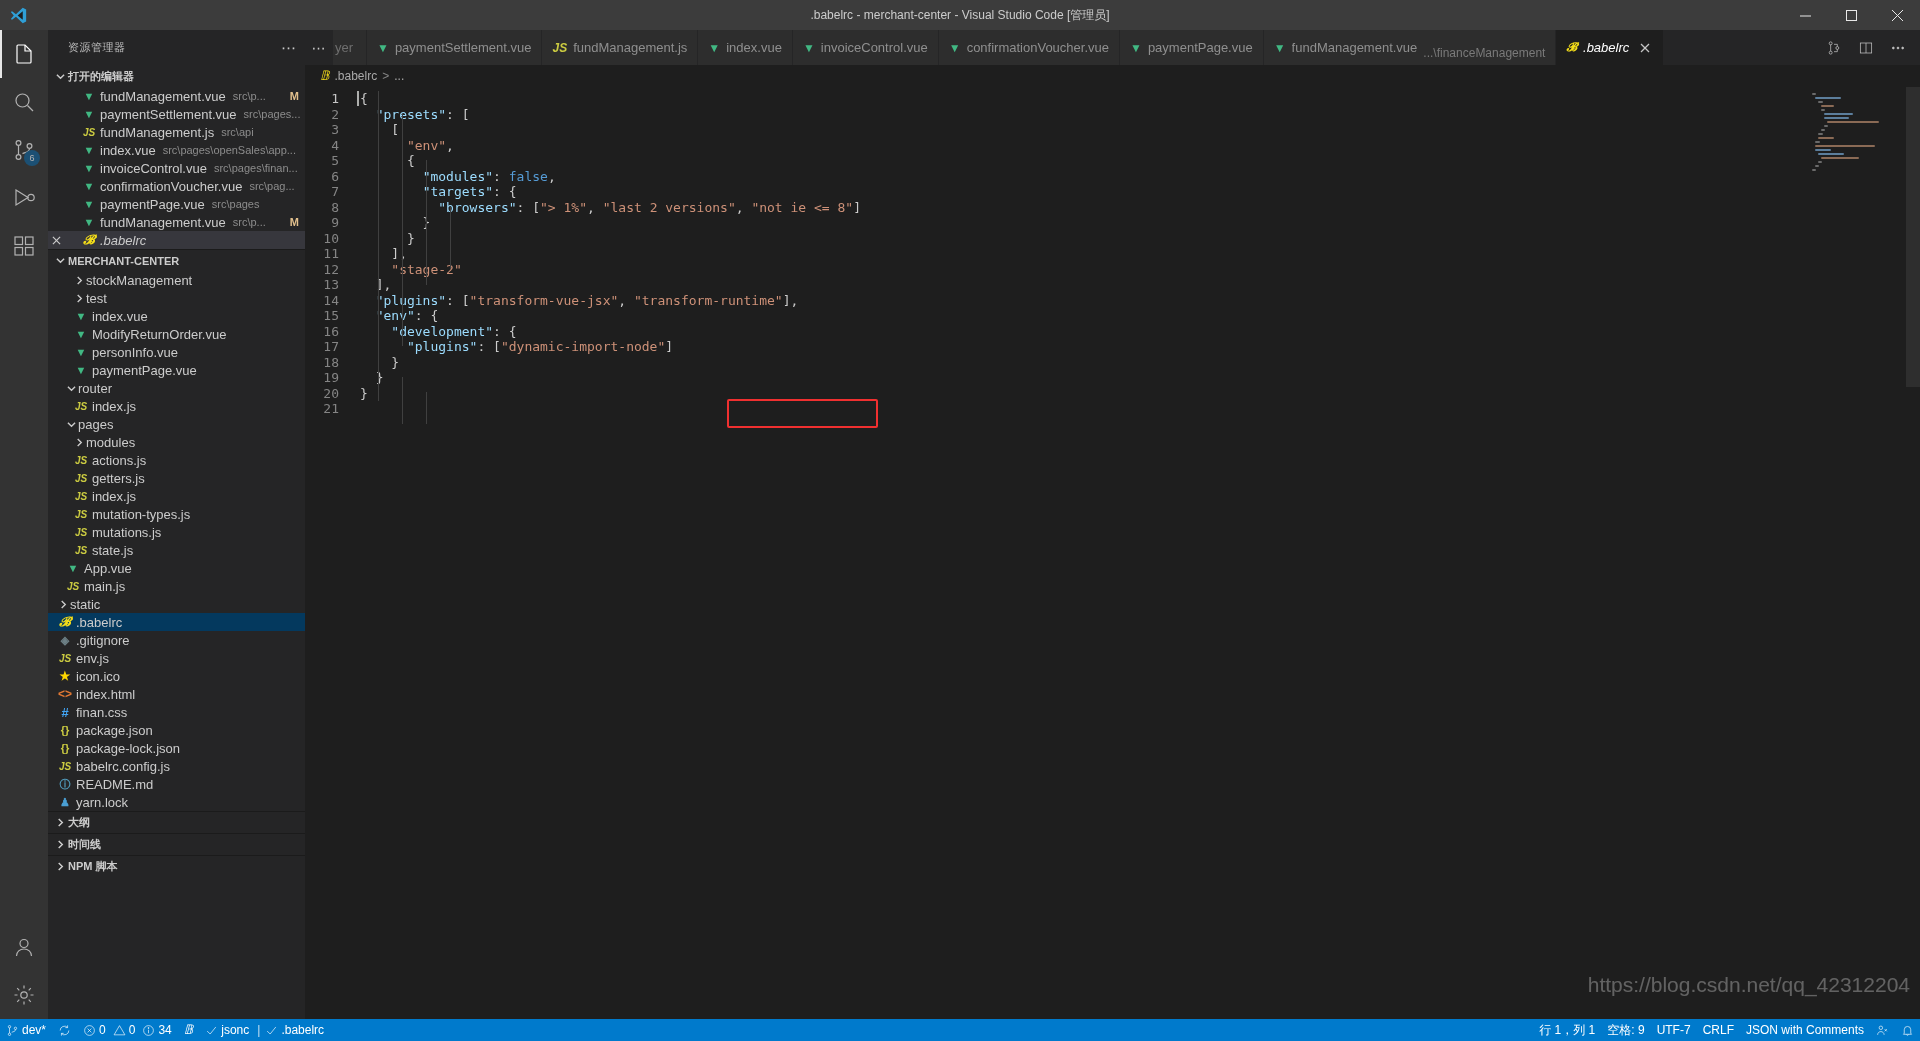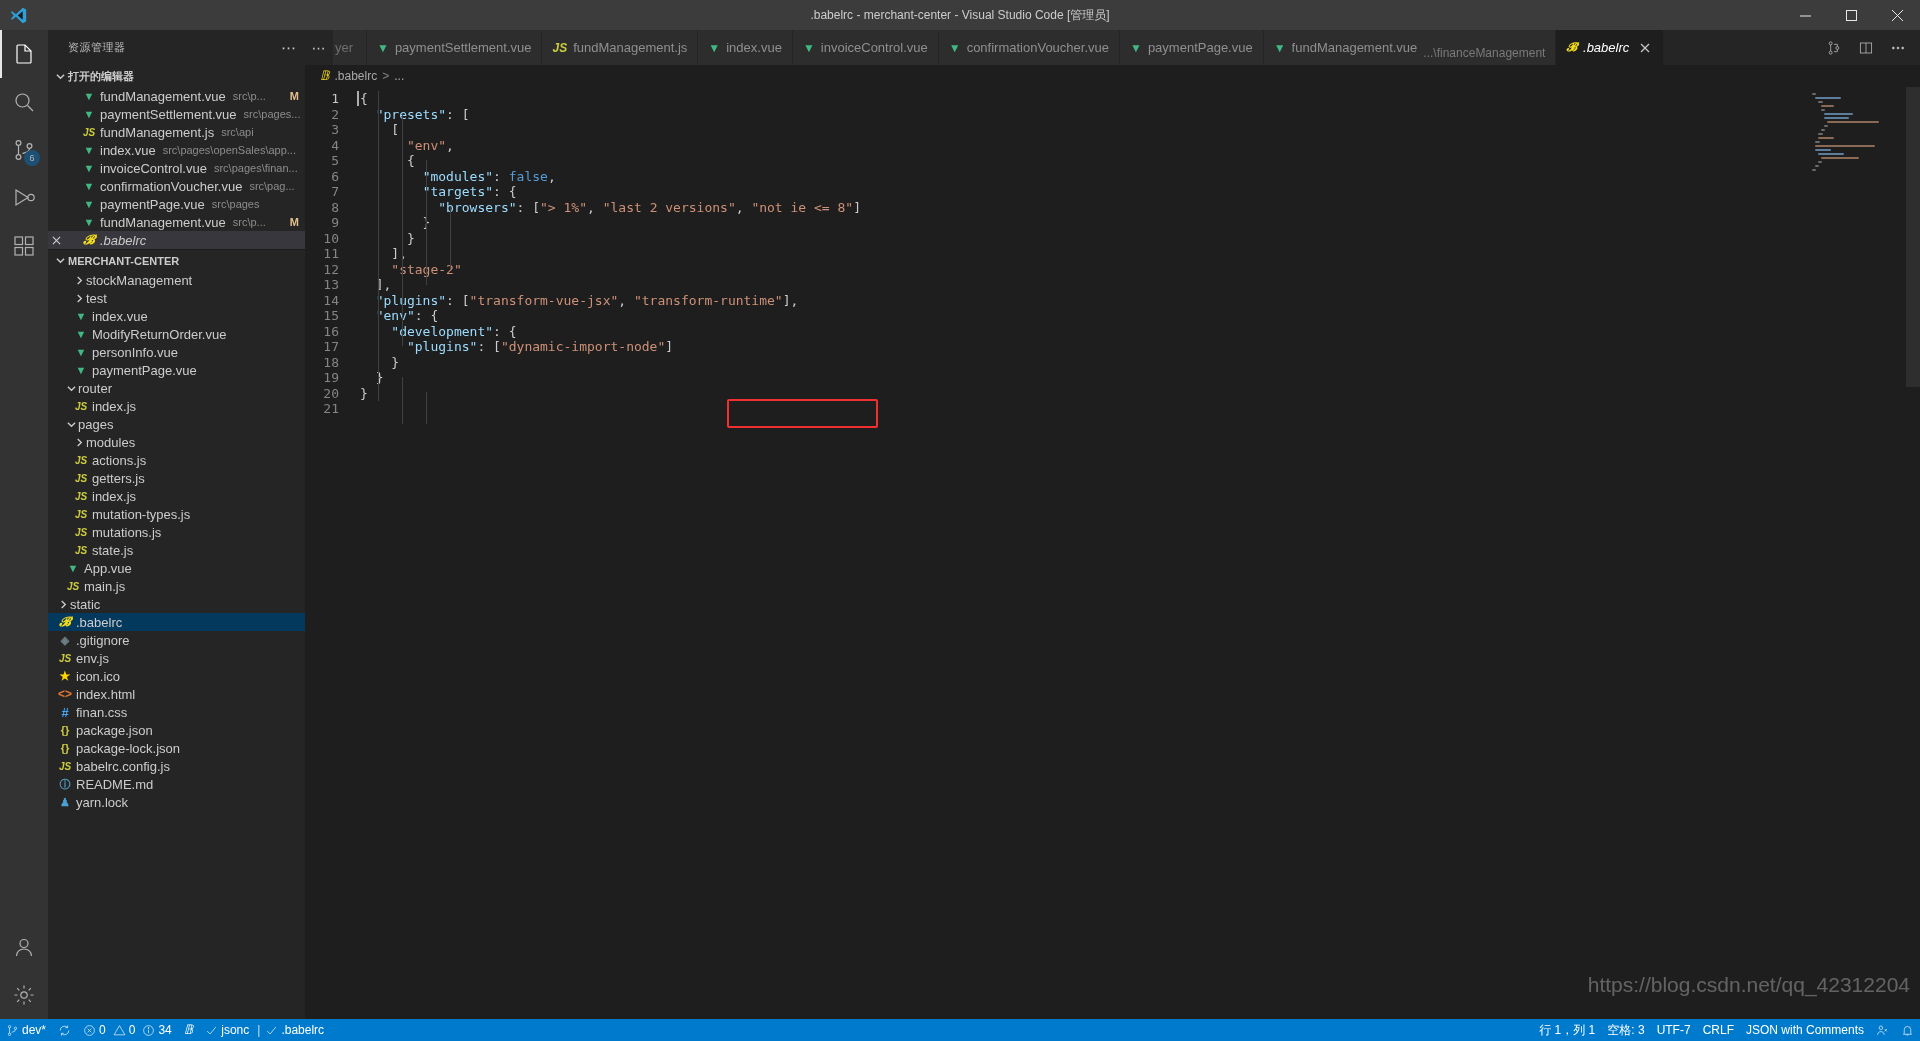--- a/index.html
+++ b/index.html
@@ -556,20 +556,46 @@
             <span class="ficon md-ico">ⓘ</span>
             <span class="fname">README.md</span>
           </div>
           <div class="row">
             <span class="ind" style="width:8px;flex:0 0 8px"></span>
             <span class="ficon lock-ico">♟</span>
             <span class="fname">yarn.lock</span>
           </div>
         </div>
 
+      <div id="bottom-sections">
+          <div class="section-header sb-bottom-section">
+            <span class="chev collapsed">
+              <svg viewBox="0 0 10 10">
+                <polyline points="1,3 5,7 9,3"></polyline>
+              </svg>
+            </span>
+            <span>大纲</span>
+          </div>
+          <div class="section-header sb-bottom-section">
+            <span class="chev collapsed">
+              <svg viewBox="0 0 10 10">
+                <polyline points="1,3 5,7 9,3"></polyline>
+              </svg>
+            </span>
+            <span>时间线</span>
+          </div>
+          <div class="section-header sb-bottom-section">
+            <span class="chev collapsed">
+              <svg viewBox="0 0 10 10">
+                <polyline points="1,3 5,7 9,3"></polyline>
+              </svg>
+            </span>
+            <span>NPM 脚本</span>
+          </div>
+        </div>
     </div>
 
     <div class="editor-area">
 
       <div class="tabbar">
         <div class="tab-prev">⋯</div>
         <div class="tab-scrolled">
           <span style="padding-left:2px">yer</span>
         </div>
         <div id="tabs-container" style="display:flex;">
@@ -743,21 +769,21 @@
           <polyline points="4,13 9.5,18.5 20,5.5"></polyline>
         </svg>
       <span>.babelrc</span>
     </div>
 
     <div class="sb-right">
       <div class="sb-item">
         <span>行 1，列 1</span>
       </div>
       <div class="sb-item">
-        <span>空格: 3</span>
+        <span>空格: 9</span>
       </div>
       <div class="sb-item">
         <span>UTF-7</span>
       </div>
       <div class="sb-item">
         <span>CRLF</span>
       </div>
       <div class="sb-item">
         <span>JSON with Comments</span>
       </div>

